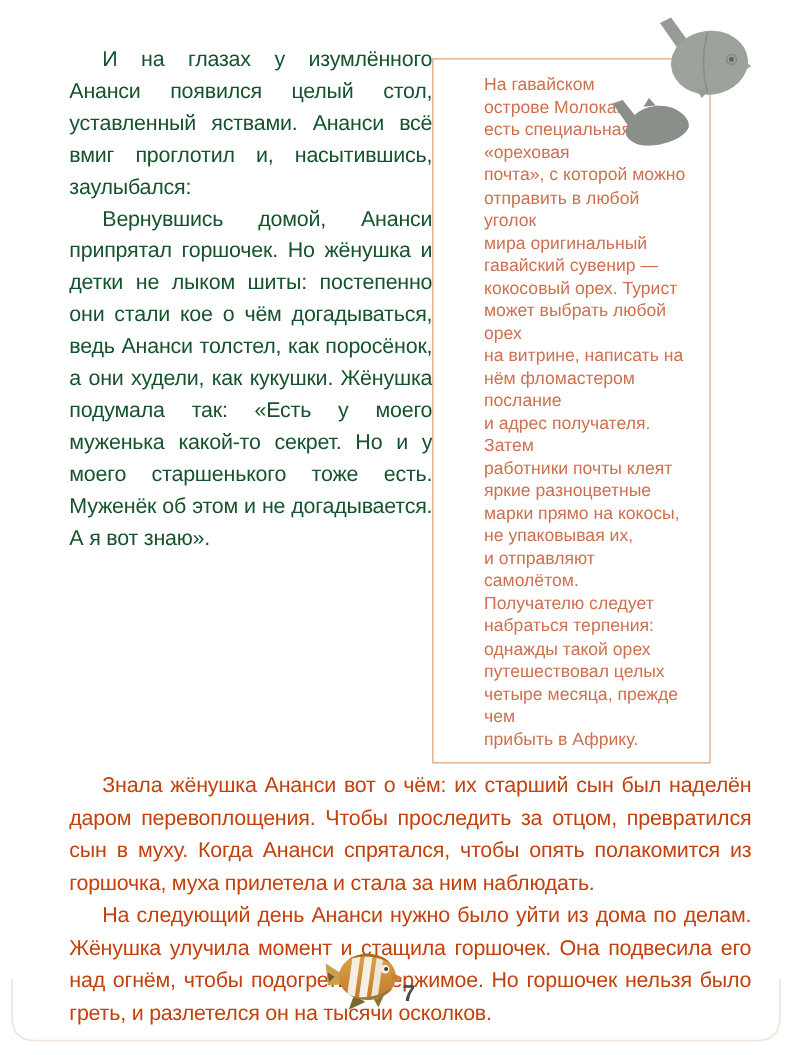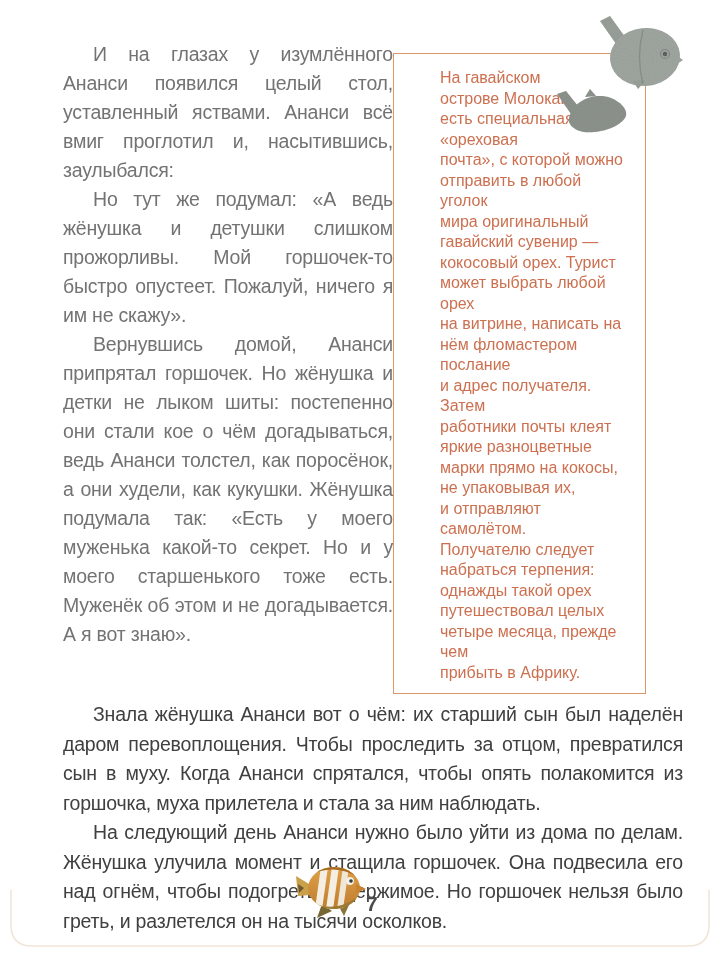--- a/index.html
+++ b/index.html
@@ -10,42 +10,42 @@
   }
   
   .page-frame{position:absolute;left:0;top:0;width:720px;height:959px;pointer-events:none;}
 
   .content{position:absolute;left:63px;top:40px;width:622px;}
   .top-section{display:flex;align-items:flex-start;}
 
   .story-col{
     width:330px;flex-shrink:0;
     font-size:19.5px;line-height:29px;letter-spacing:-0.2px;
-    color:#737373;text-align:justify;
+    color:#14532d;text-align:justify;
   }
   .story-col p{margin:0;text-indent:30px;}
 
   .factbox{
     position:relative;flex-shrink:0;
     margin-top:13px;width:253px;min-height:514px;
     box-sizing:border-box;border:1.5px solid #dc9668;
     background:transparent;
     padding-left:24px;
   }
   .factbox-text{
     padding:14px 16px 10px 22px;
     font-size:16px;line-height:20.5px;
     color:#cc7050;white-space:pre-line;
   }
   .fish-small{position:absolute;top:34px;right:16px;}
 
   .wide-section{
     width:620px;margin-top:6px;
     font-size:19.5px;line-height:29.5px;letter-spacing:-0.2px;
-    color:#404040;text-align:justify;
+    color:#c2410c;text-align:justify;
   }
   .wide-section p{margin:0;text-indent:30px;}
 
   .fish-large{position:absolute;left:591px;top:13px;z-index:5;}
 
   .footer-fish{position:absolute;left:294px;top:862px;}
   .page-number{
     position:absolute;left:366px;top:892px;
     font-size:21px;font-weight:bold;color:#4c4c4c;
   }
@@ -57,21 +57,20 @@
 
   <svg class="page-frame" viewBox="0 0 720 959" aria-hidden="true">
     <path d="M 11 890 L 11 925 Q 11 946 32 946 L 688 946 Q 709 946 709 925 L 709 890" fill="none" stroke="#f1e4d9" stroke-width="1.6"></path>
   </svg>
 
   <div class="content">
     <div class="top-section">
 
       <div class="story-col">
         <p>И на глазах у изумлённого Ананси появился целый стол, уставленный яствами. Ананси всё вмиг проглотил и, насытившись, заулыбался:</p>
-        <p>Но тут же подумал: «А ведь жёнушка и детушки слишком прожорливы. Мой горшочек-то быстро опустеет. Пожалуй, ничего я им не скажу».</p>
         <p>Вернувшись домой, Ананси припрятал горшочек. Но жёнушка и детки не лыком шиты: постепенно они стали кое о чём догадываться, ведь Ананси толстел, как поросёнок, а они худели, как кукушки. Жёнушка подумала так: «Есть у моего муженька какой-то секрет. Но и у моего старшенького тоже есть. Муженёк об этом и не догадывается. А я вот знаю».</p>
       </div>
 
       <aside class="factbox">
 
         <svg class="fish-small" width="74" height="52" viewBox="0 0 74 52" aria-hidden="true">
           <defs>
             <filter id="spk2" x="-10%" y="-10%" width="120%" height="120%">
               <feTurbulence type="fractalNoise" baseFrequency="0.9" numOctaves="2" seed="7" result="n"></feTurbulence>
               <feColorMatrix in="n" type="matrix" values="0 0 0 0 0.22  0 0 0 0 0.24  0 0 0 0 0.22  0 0 0 0.55 0" result="d"></feColorMatrix>

